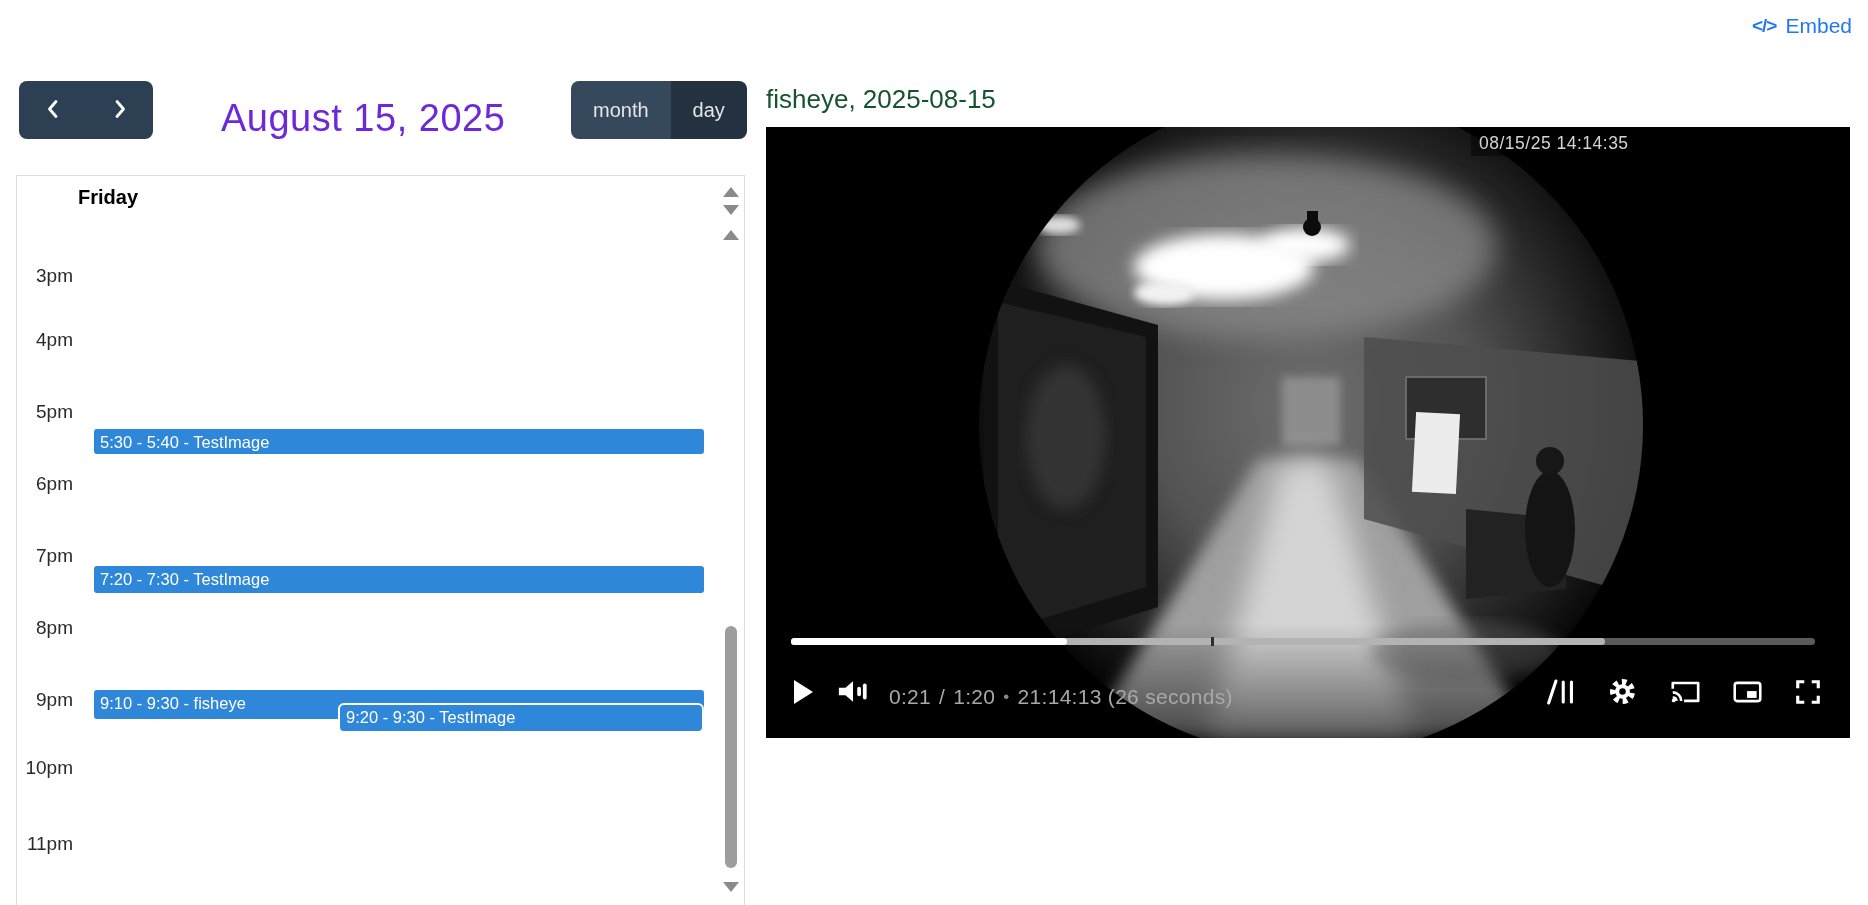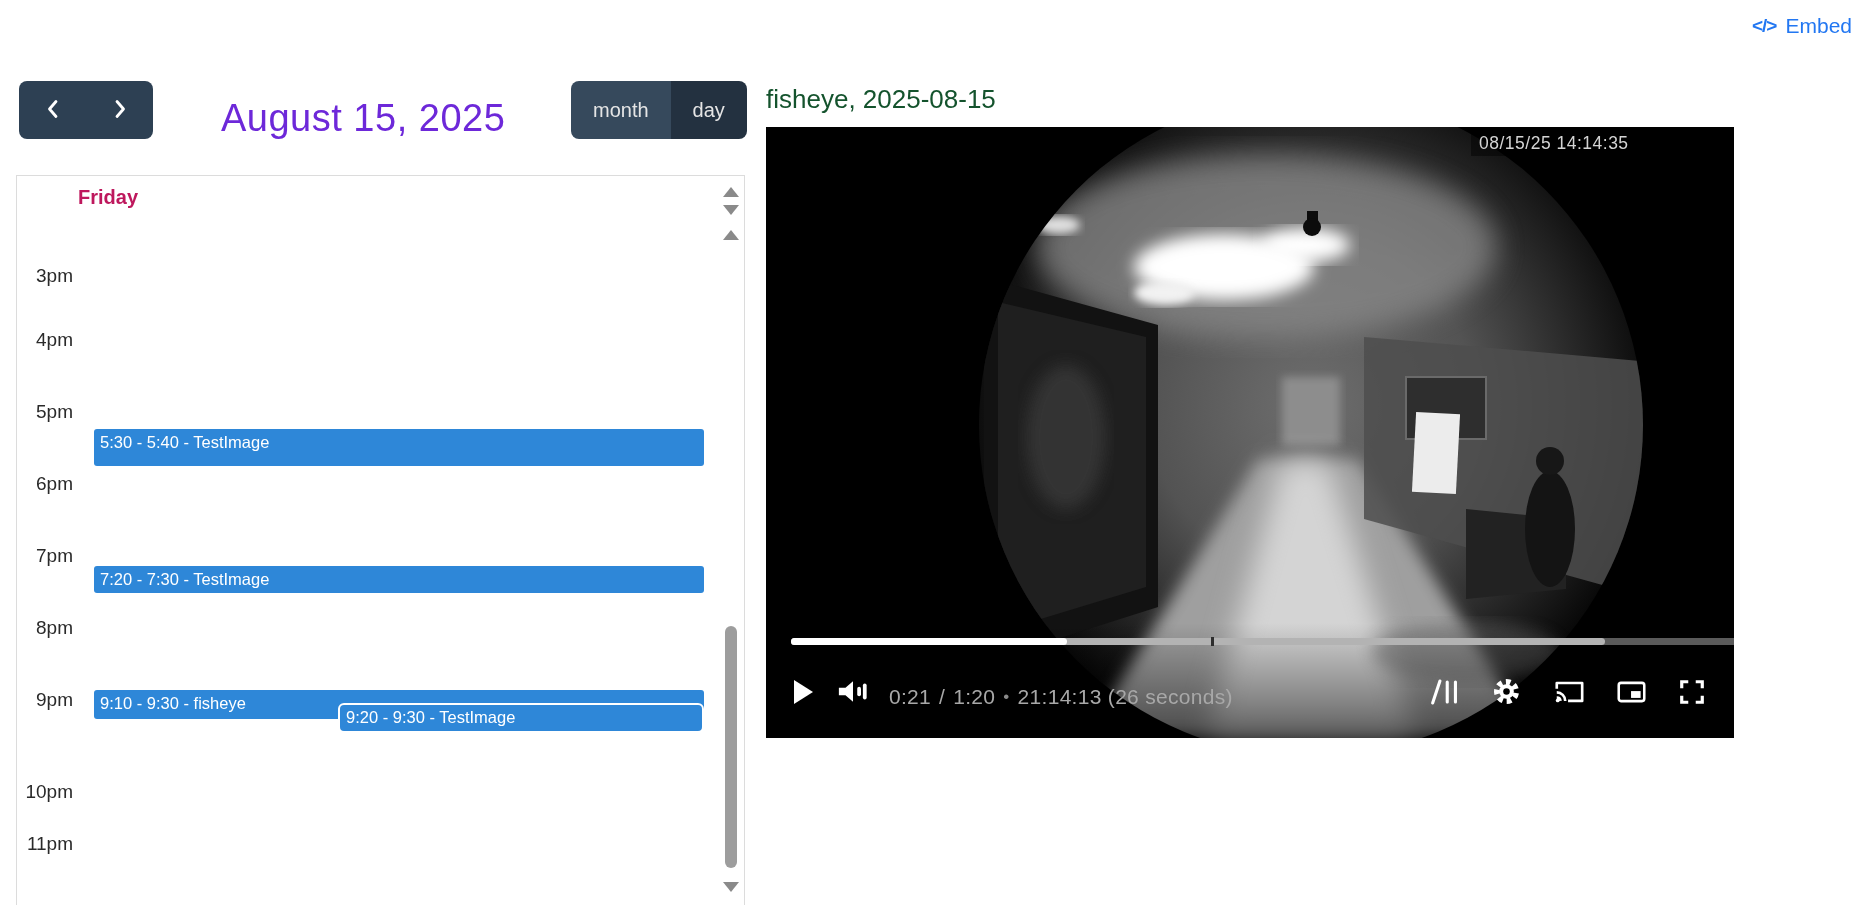--- a/index.html
+++ b/index.html
@@ -39,21 +39,21 @@
   }
   .vt-month{background:#36495c;}
   .vt-day{background:#233140;text-align:center;}
   
   .calendar-panel{
     position:absolute;left:16px;top:175px;width:729px;height:731px;
     border:1px solid #dcdcdc;border-bottom:none;background:#fff;box-sizing:border-box;
   }
   .day-header{
     position:absolute;left:61px;top:10px;
-    font-size:20px;font-weight:bold;color:#be185d;
+    font-size:20px;font-weight:bold;color:#000000;
   }
   .hour-label{
     position:absolute;left:0;width:56px;text-align:right;
     font-size:19px;color:#2a2a2a;line-height:24px;
   }
   .cal-event{
     position:absolute;background:#2e87d8;border-radius:3px;
     color:#fff;font-size:16.5px;line-height:24px;
     padding:1px 0 0 6px;box-sizing:border-box;cursor:pointer;
     white-space:nowrap;overflow:hidden;
@@ -68,21 +68,21 @@
   .sb-thumb{
     position:absolute;left:708px;top:450px;width:12px;height:242px;
     background:#9d9d9d;border-radius:6px;cursor:grab;
   }
   
   .video-title{
     position:absolute;left:766px;top:84px;margin:0;
     font-size:26px;font-weight:500;color:#14532d;
   }
   .player{
-    position:absolute;left:766px;top:127px;width:968px;height:611px;
+    position:absolute;left:766px;top:127px;width:1084px;height:611px;
     background:#404040;overflow:hidden;cursor:pointer;
   }
   .player svg.scene{position:absolute;left:0;top:0;}
   .osd{
     position:absolute;left:705px;top:4px;
     font-size:17.5px;color:#d4d4d4;letter-spacing:.5px;
     background:rgba(0,0,0,.45);padding:2px 8px;
   }
   .ctrl-shade{
     position:absolute;left:0;bottom:0;width:100%;height:115px;
@@ -143,24 +143,24 @@
 <section class="calendar-panel">
   <div class="day-header">Friday</div>
 
   <span class="hour-label" style="top:88px">3pm</span>
   <span class="hour-label" style="top:152px">4pm</span>
   <span class="hour-label" style="top:224px">5pm</span>
   <span class="hour-label" style="top:296px">6pm</span>
   <span class="hour-label" style="top:368px">7pm</span>
   <span class="hour-label" style="top:440px">8pm</span>
   <span class="hour-label" style="top:512px">9pm</span>
-  <span class="hour-label" style="top:604px">10pm</span>
+  <span class="hour-label" style="top:580px">10pm</span>
   <span class="hour-label" style="top:656px">11pm</span>
 
-  <div class="cal-event" style="left:77px;top:253px;width:610px;height:37px;z-index:1">5:30 - 5:40 - TestImage</div>
+  <div class="cal-event" style="left:77px;top:253px;width:610px;height:25px;z-index:1">5:30 - 5:40 - TestImage</div>
   <div class="cal-event" style="left:77px;top:390px;width:610px;height:27px;z-index:1">7:20 - 7:30 - TestImage</div>
   <div class="cal-event" style="left:77px;top:514px;width:610px;height:29px;z-index:1">9:10 - 9:30 - fisheye</div>
   <div class="cal-event overlap" style="left:321px;top:527px;width:366px;height:30px">9:20 - 9:30 - TestImage</div>
 
   <div class="sb-arrow sb-up" style="top:11px"></div>
   <div class="sb-arrow sb-down" style="top:29px"></div>
   <div class="sb-arrow sb-up" style="top:54px"></div>
   <div class="sb-thumb"></div>
   <div class="sb-arrow sb-down" style="top:706px"></div>
 </section>

